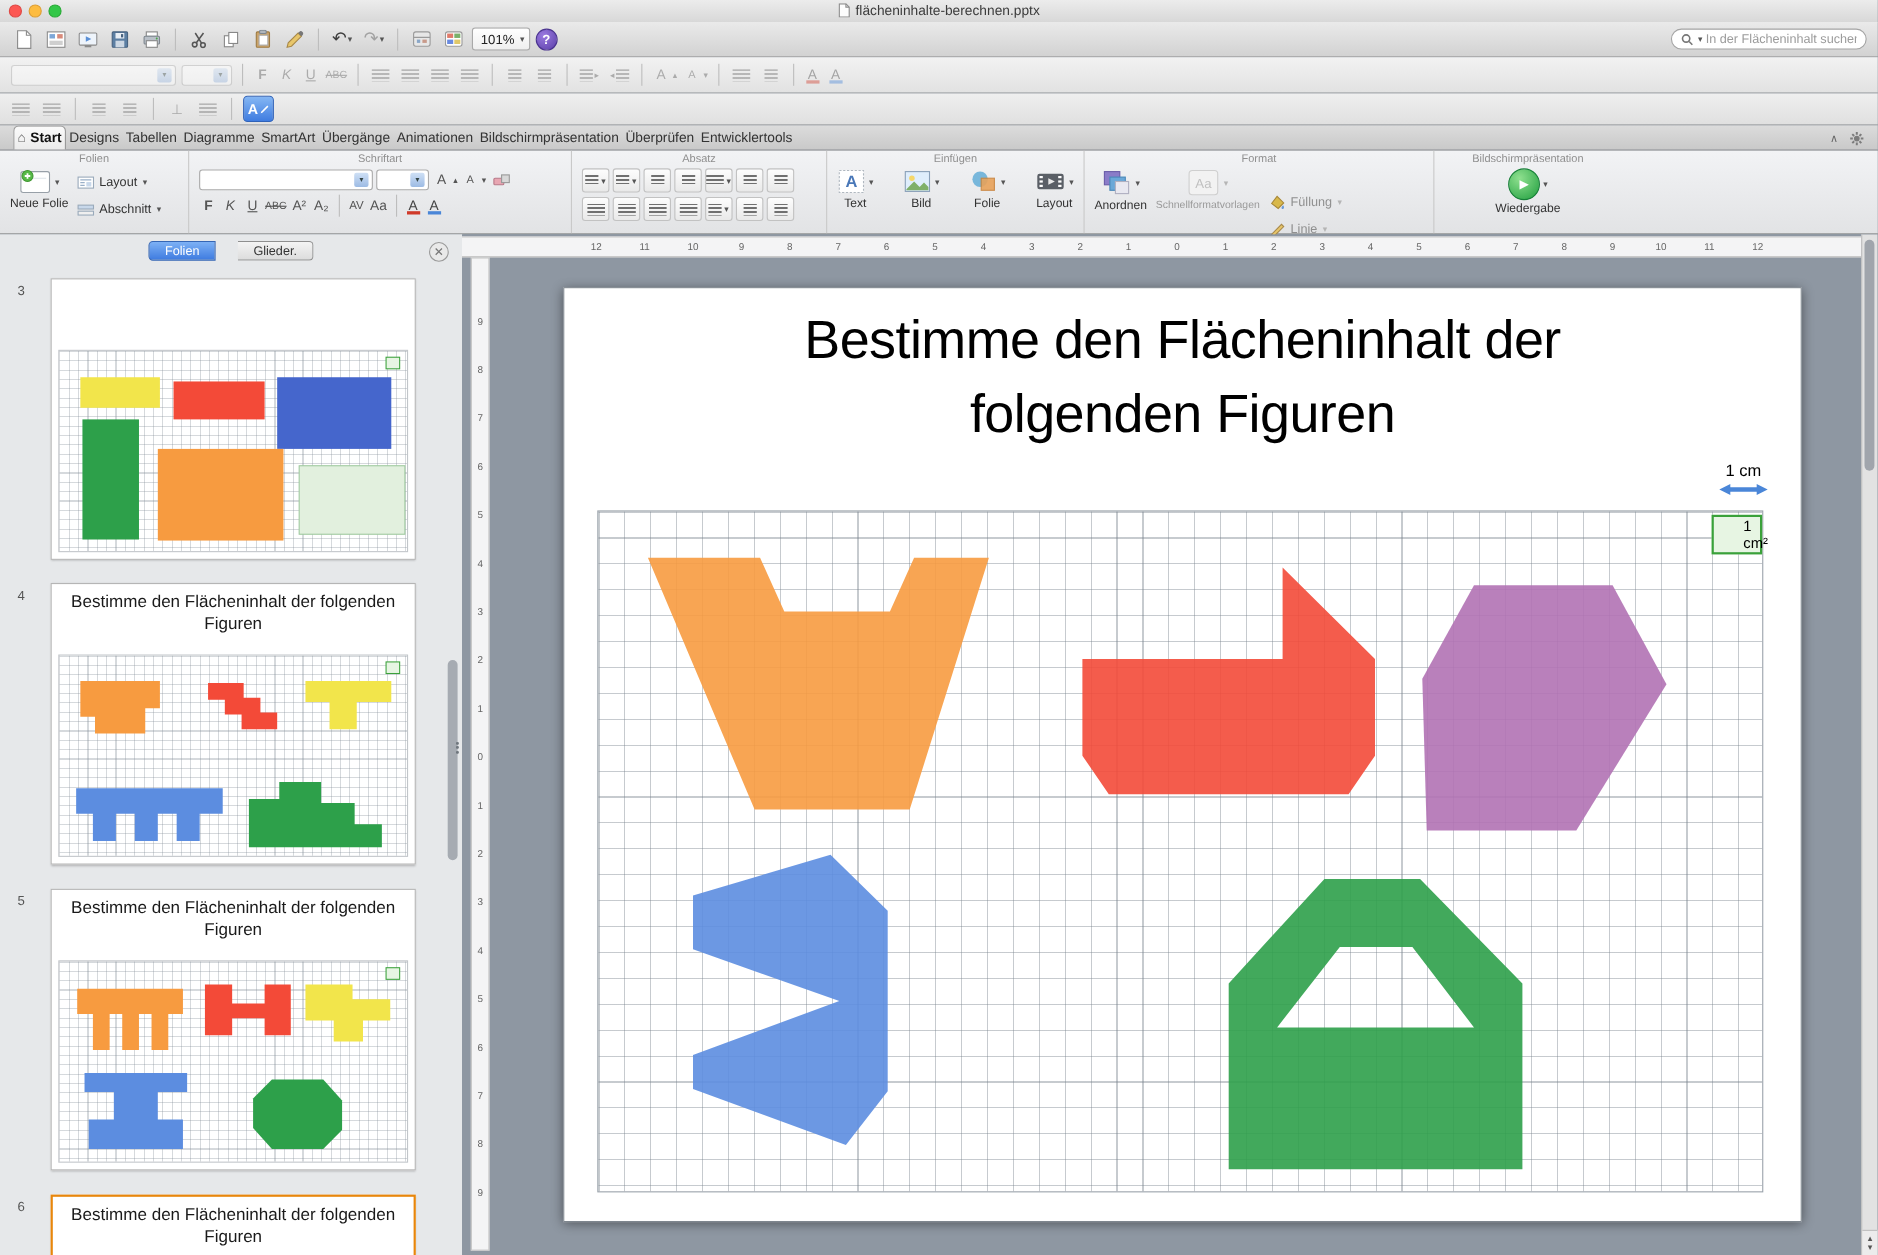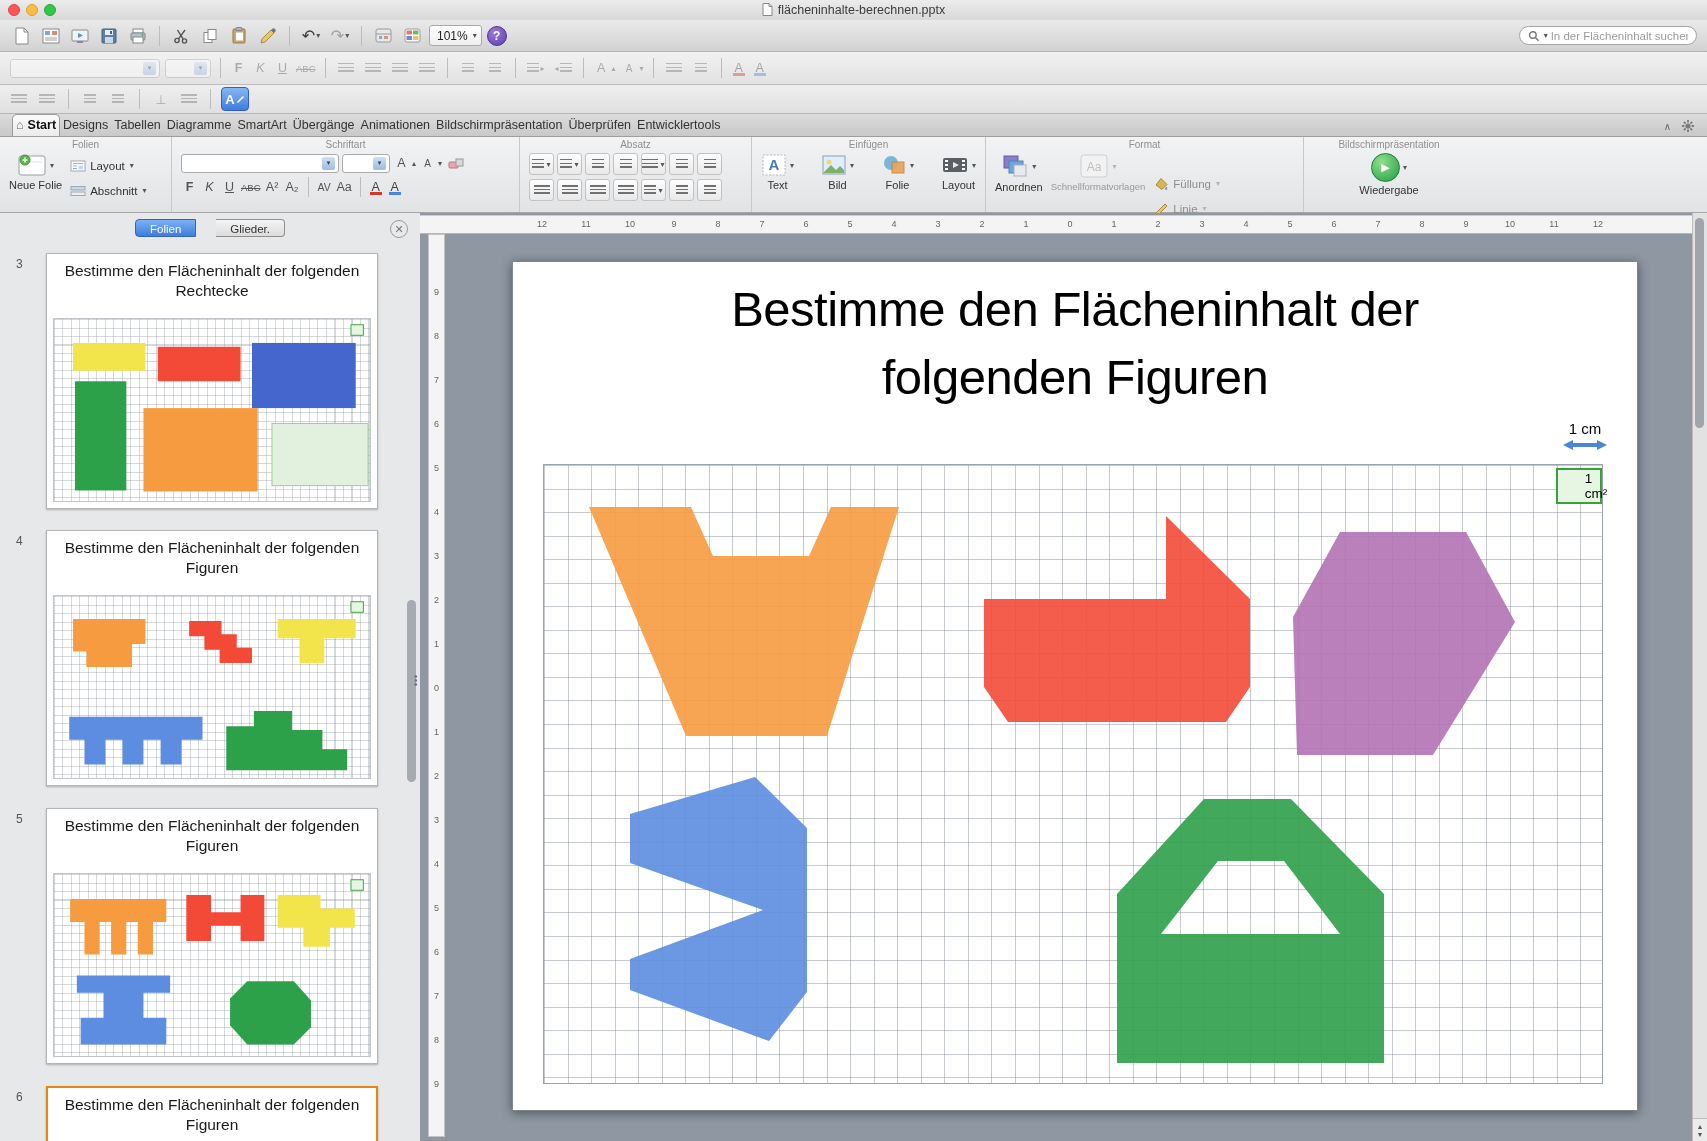--- a/index.html
+++ b/index.html
@@ -588,21 +588,20 @@
 
     <div class="sidebar">
       <div class="sb-header">
         <span class="seg active">Folien</span>
         <span class="seg inactive">Glieder.</span>
         <span class="sb-close">✕</span>
       </div>
 
       <span class="slide-num" style="top:44px">3</span>
       <div class="thumb" style="top:40px">
-        <div class="thumb-title">Bestimme den Flächeninhalt der folgenden Rechtecke</div>
         <div class="thumb-graphic">
           <svg viewBox="0 0 332 190" width="100%" height="100%" preserveAspectRatio="none">
             <rect x="20" y="25" width="76" height="29" fill="#F2E54B"></rect>
             <rect x="109" y="29" width="87" height="36" fill="#F34A38"></rect>
             <rect x="208" y="25" width="109" height="68" fill="#4566CC"></rect>
             <rect x="22" y="65" width="54" height="114" fill="#2DA04A"></rect>
             <rect x="94" y="93" width="120" height="87" fill="#F79B40"></rect>
             <rect x="229" y="109" width="101" height="65" fill="#E2F0DE" stroke="#9cc89c"></rect>
             <rect x="312" y="6" width="13" height="11" fill="#e7f5e3" stroke="#3aa13a"></rect>
           </svg>

